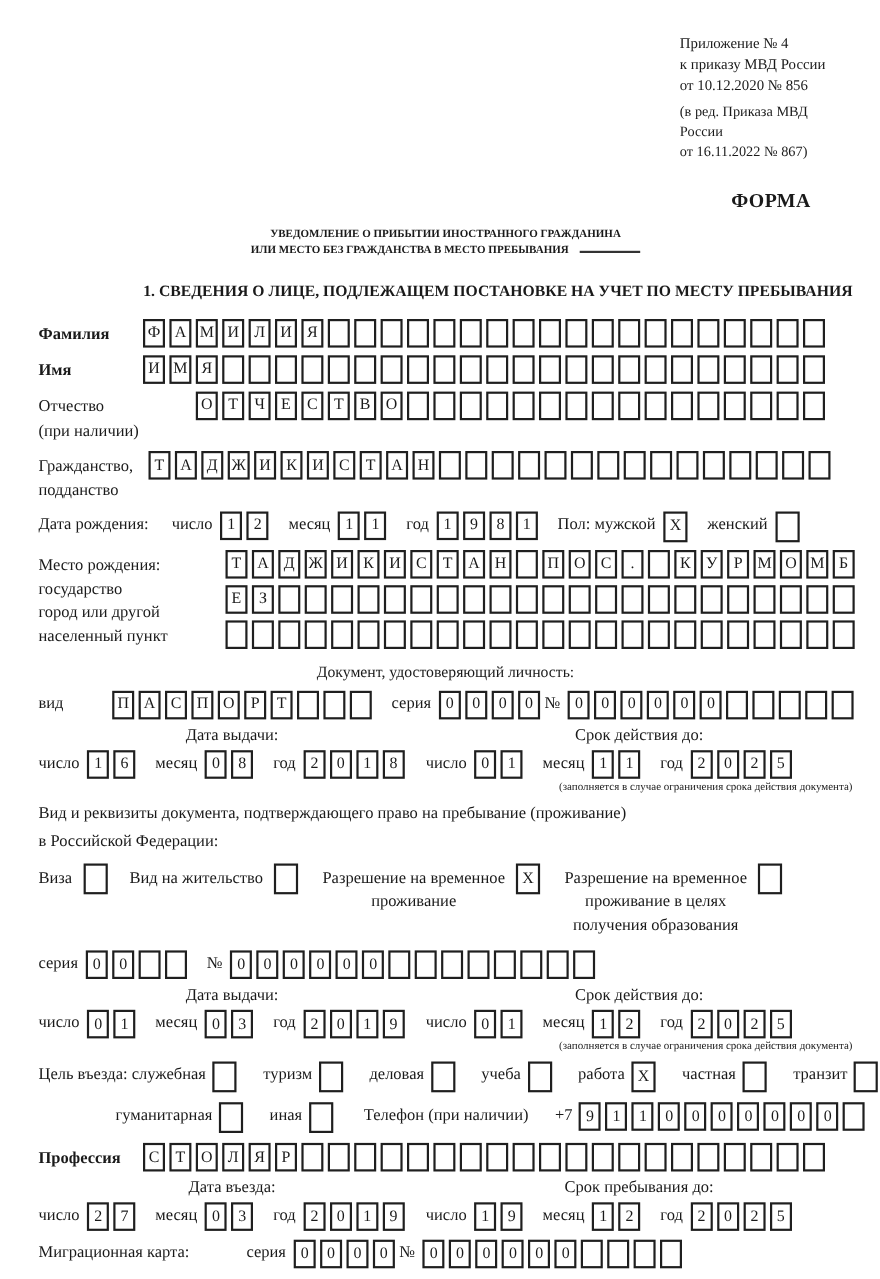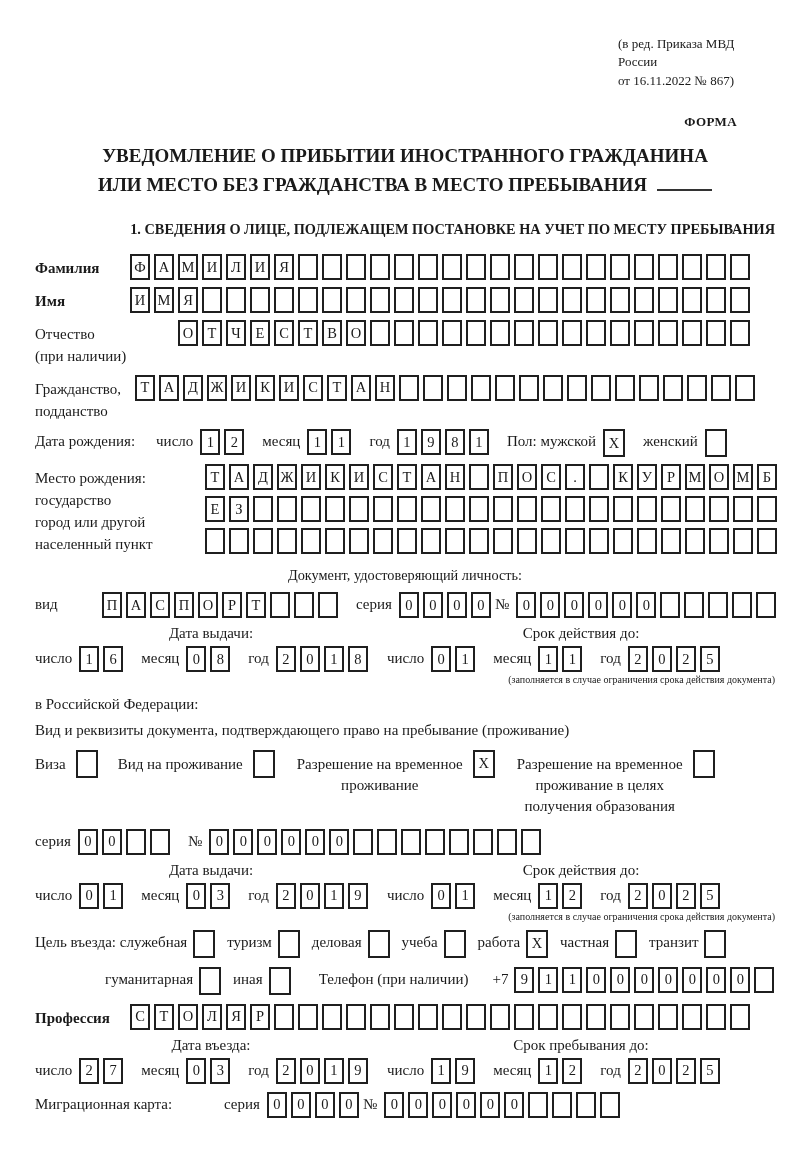--- a/index.html
+++ b/index.html
@@ -8,23 +8,23 @@
     width: 800px; height: 1163px;
     background: #ffffff; color: #1a1a1a;
     font-family: "Liberation Serif", "DejaVu Serif", serif;
     font-size: 15px; overflow: hidden;
   }
   .page { padding: 30px 25px 0 35px; width: 800px; }
   .pre { white-space: pre-line; }
 
   .hdr { margin-left: 583px; font-size: 13.5px; line-height: 1.42; }
   .hdr .amend { margin-top: 5px; font-size: 13px; }
-  .forma { text-align: right; padding-right: 38px; font-weight: bold; font-size: 13px; margin-top: 24px; letter-spacing: .4px; }
-
-  .title { text-align: center; font-weight: bold; font-size: 19px; line-height: 1.5; margin-top: 12px; }
+  .forma { text-align: right; padding-right: 38px; font-weight: bold; font-size: 18px; margin-top: 24px; letter-spacing: .4px; }
+
+  .title { text-align: center; font-weight: bold; font-size: 10px; line-height: 1.5; margin-top: 12px; }
   .blank { display: inline-block; width: 55px; border-bottom: 2px solid #333; margin-left: 10px; }
 
   .sect { text-align: right; font-weight: bold; font-size: 14.3px; margin-top: 22px; margin-bottom: 16px; }
 
   .row { display: flex; align-items: flex-start; margin-bottom: 7px; }
   .flabel { flex: 0 0 auto; padding-top: 4px; line-height: 1.45; }
   .w95  { width: 95px; font-weight: bold; }
   .w100 { width: 100px; }
   .w140 { width: 143px; }
   .w170 { width: 170px; }
@@ -53,28 +53,31 @@
   .note { font-size: 10px; text-align: right; margin: 2px 0 8px; }
 
   .intro { line-height: 1.55; margin-bottom: 2px; }
   .cbrow { display: flex; align-items: flex-start; margin: 8px 0 12px; }
   .cbpair { display: flex; align-items: flex-start; }
   .cbl { padding-top: 4px; margin-right: 10px; line-height: 1.4; }
   .cbl.center { text-align: center; }
 
   .purp { margin-bottom: 9px; }
   .purp .inlbl { margin-right: 6px; }
-  .psp { margin-left: 8px; font-family: Liberation Serif, serif; }
+  .psp { margin-left: 20px; font-family: Liberation Serif, serif; }
 </style>
 </head>
 <body>
 
 <div class="page">
 
   <div class="hdr">
+    <div class="pre">Приложение № 4
+к приказу МВД России
+от 10.12.2020 № 856</div>
     <div class="pre amend">(в ред. Приказа МВД России
 от 16.11.2022 № 867)</div>
   </div>
 
   <div class="forma">ФОРМА</div>
 
   <div class="title">
     <div>УВЕДОМЛЕНИЕ О ПРИБЫТИИ ИНОСТРАННОГО ГРАЖДАНИНА</div>
     <div><span>ИЛИ МЕСТО БЕЗ ГРАЖДАНСТВА В МЕСТО ПРЕБЫВАНИЯ</span><span class="blank"></span></div>
   </div>
@@ -405,32 +408,32 @@
             <span class="cell">2</span>
             <span class="cell">0</span>
             <span class="cell">2</span>
             <span class="cell">5</span>
           </span>
       </div>
     </div>
   </div>
   <div class="note">(заполняется в случае ограничения срока действия документа)</div>
 
+  <div class="intro">Вид и реквизиты документа, подтверждающего право на пребывание (проживание)</div>
   <div class="intro">в Российской Федерации:</div>
-  <div class="intro">Вид и реквизиты документа, подтверждающего право на пребывание (проживание)</div>
 
   <div class="cbrow">
     <div class="cbpair">
       <span class="cbl">Виза</span>
       <span class="cells cb">
           <span class="cell"></span>
         </span>
     </div>
     <div class="cbpair" style="margin-left:16px">
-      <span class="cbl">Вид на проживание</span>
+      <span class="cbl">Вид на жительство</span>
       <span class="cells cb">
           <span class="cell"></span>
         </span>
     </div>
     <div class="cbpair" style="margin-left:18px">
       <span class="cbl center pre">Разрешение на временное
 проживание</span>
       <span class="cells cb">
           <span class="cell">X</span>
         </span>

